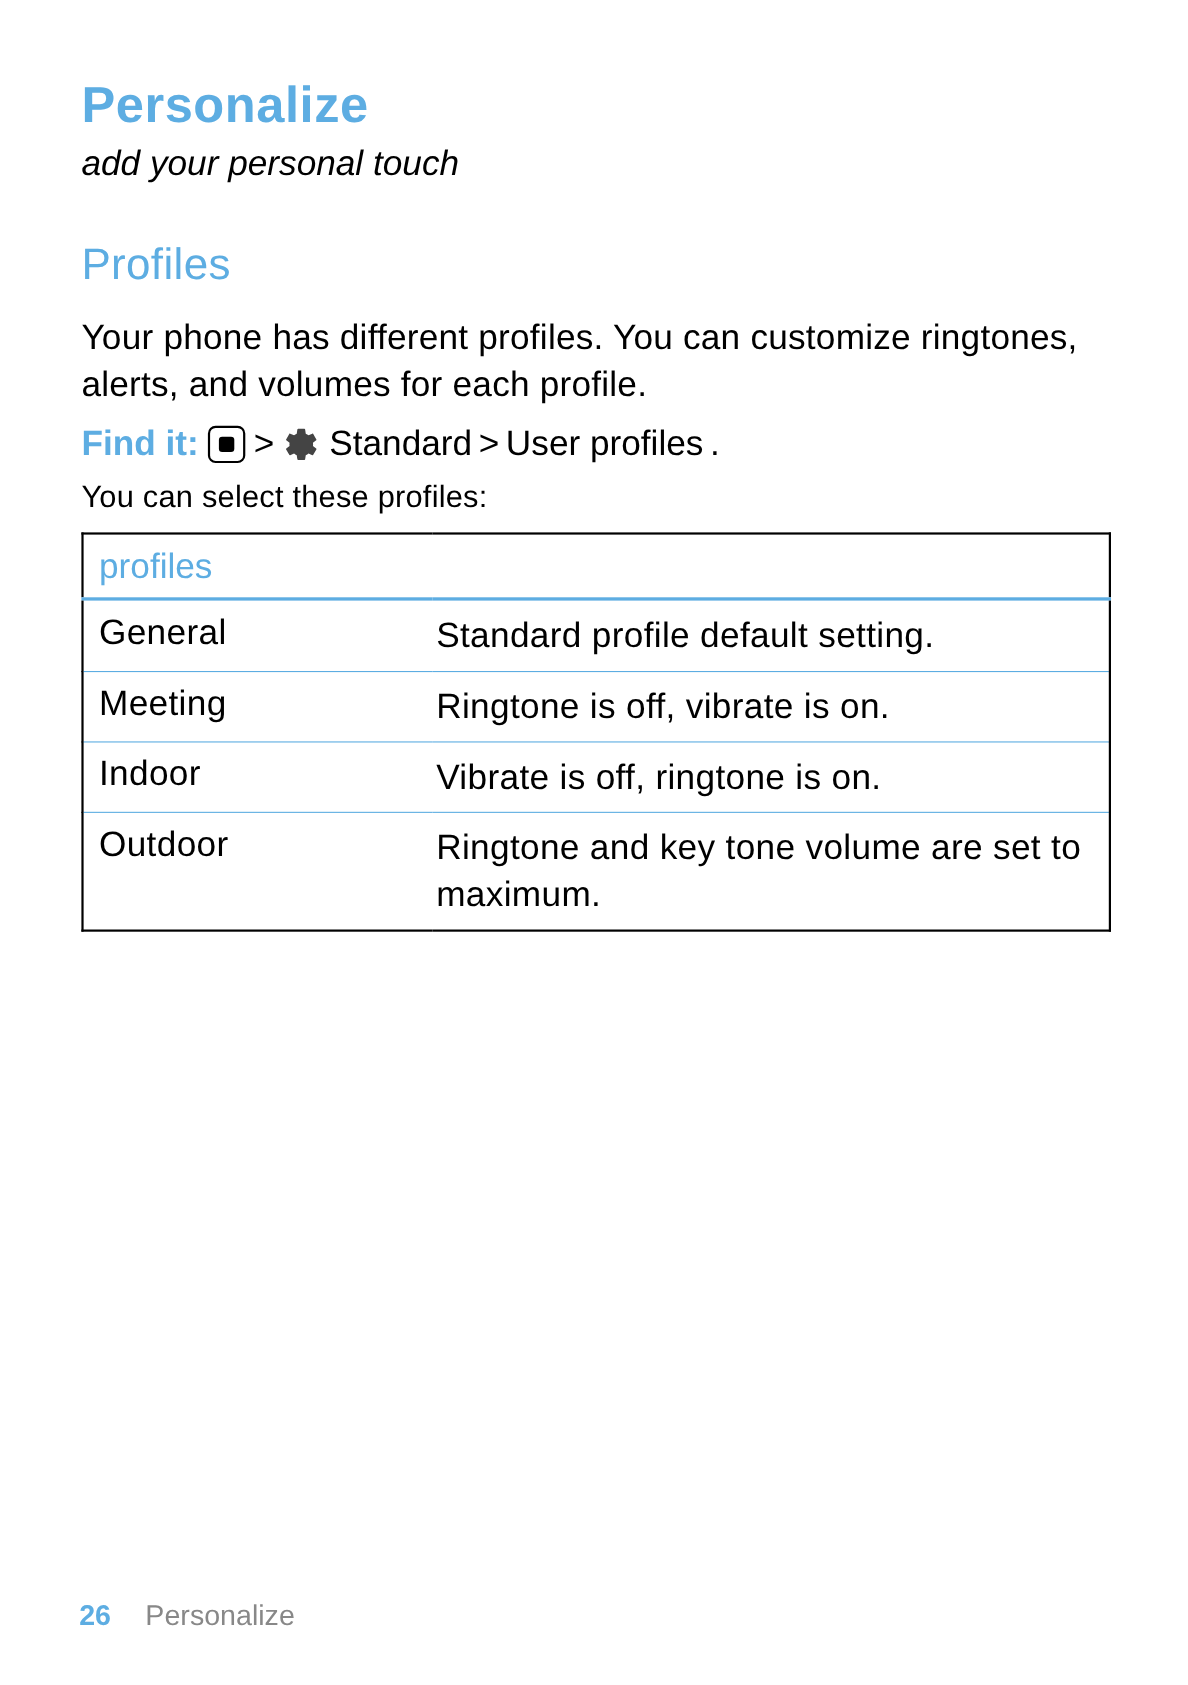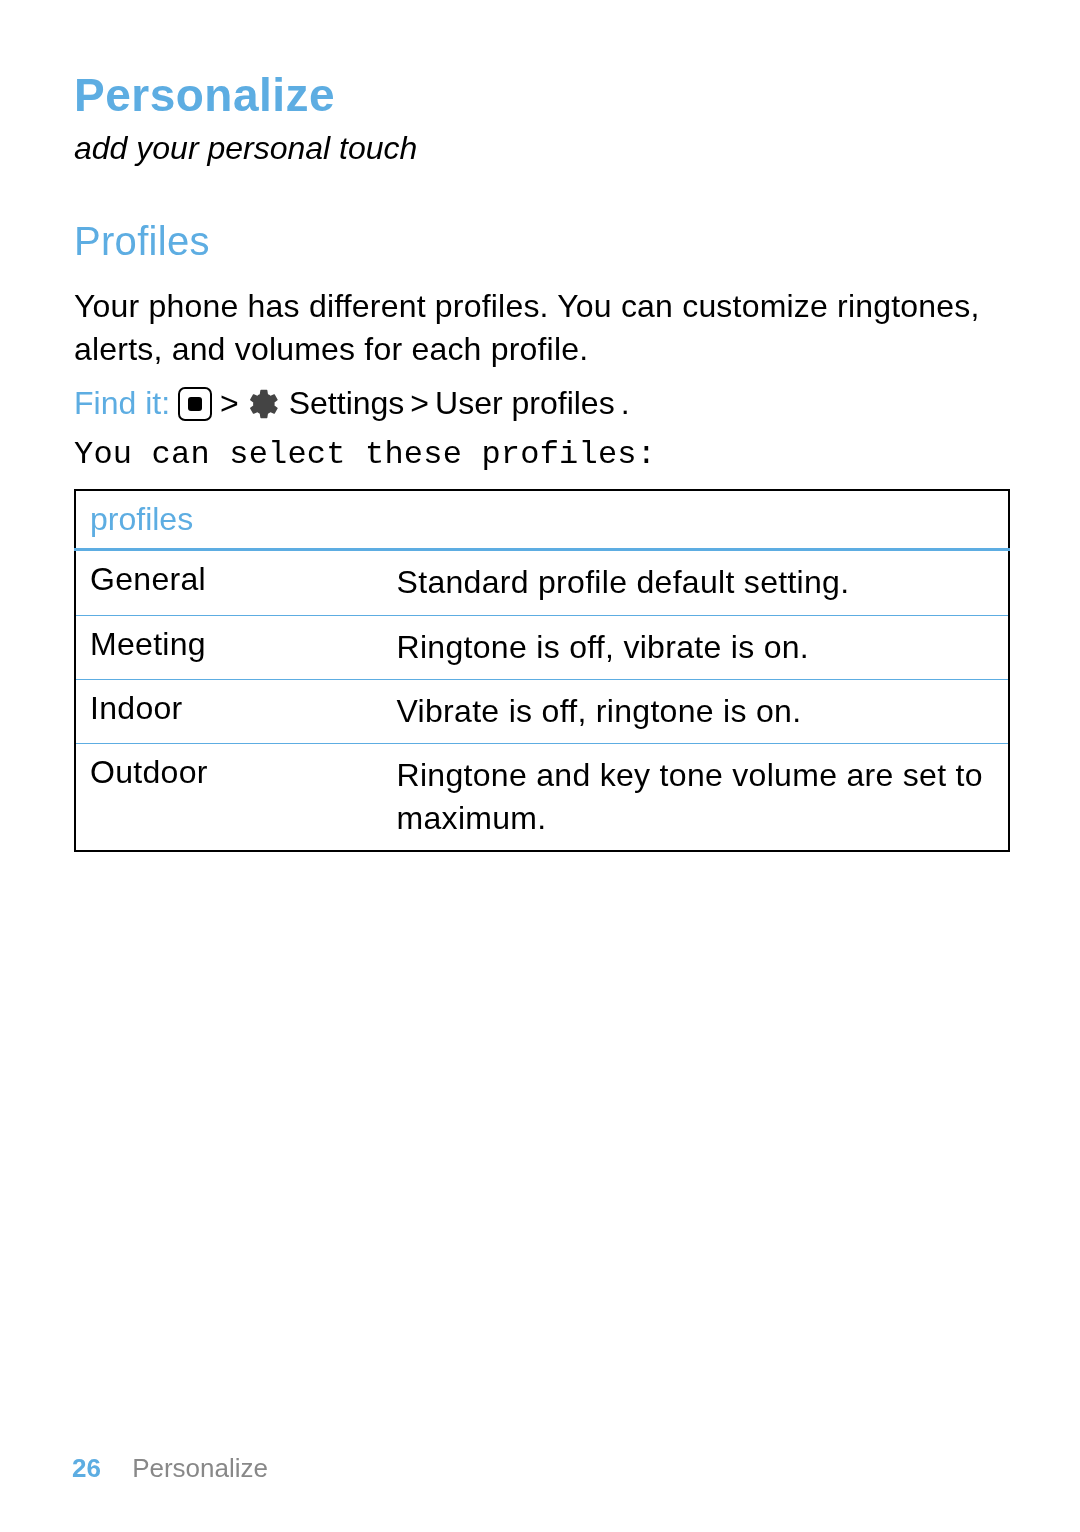--- a/index.html
+++ b/index.html
@@ -48,21 +48,21 @@
     .find-it-line {
       font-size: 32px;
       margin-bottom: 14px;
       display: flex;
       align-items: center;
       flex-wrap: wrap;
       gap: 6px;
     }
     .find-it-label {
       color: #5DADE2;
-      font-weight: normal;
+      font-weight: bold;
     }
     .menu-key-icon {
       display: inline-flex;
       align-items: center;
       justify-content: center;
       width: 34px;
       height: 34px;
       border: 2px solid #000;
       border-radius: 7px;
       position: relative;
@@ -79,24 +79,23 @@
       display: inline-flex;
       align-items: center;
       justify-content: center;
       margin: 0 2px;
     }
     .gear-icon svg {
       width: 34px;
       height: 34px;
     }
     .select-text {
-      font-size: 32px;
+      font-size: 28px;
       margin-bottom: 16px;
       letter-spacing: 0.2px;
-      font-family: Liberation Mono, monospace;
     }
     .profiles-table {
       border: 2px solid #000;
       border-collapse: collapse;
       width: 100%;
     }
     .profiles-table-header {
       color: #5DADE2;
       font-size: 32px;
       padding: 10px 14px;
@@ -151,21 +150,21 @@
   <div class="find-it-line">
     <span class="find-it-label">Find it:</span>
     <span class="menu-key-icon"></span>
     <span>&gt;</span>
     <span class="gear-icon">
       <svg viewBox="0 0 24 24" fill="#444">
         <path d="M12,8 A4,4 0 1,0 12,16 A4,4 0 1,0 12,8 M12,10 A2,2 0 1,1 12,14 A2,2 0 1,1 12,10 Z"></path>
         <path d="M19.4,13 C19.5,12.7 19.5,12.3 19.5,12 C19.5,11.7 19.5,11.3 19.4,11 L21.5,9.4 C21.7,9.3 21.7,9 21.6,8.8 L19.6,5.3 C19.5,5.1 19.2,5 19,5.1 L16.6,6.1 C16,5.7 15.5,5.3 14.8,5.1 L14.4,2.5 C14.4,2.2 14.2,2 13.9,2 L9.9,2 C9.7,2 9.5,2.2 9.4,2.5 L9,5.1 C8.4,5.3 7.8,5.7 7.3,6.1 L4.8,5.1 C4.6,5 4.3,5.1 4.2,5.3 L2.2,8.8 C2.1,9 2.1,9.3 2.3,9.4 L4.4,11 C4.4,11.3 4.3,11.7 4.3,12 C4.3,12.3 4.4,12.7 4.4,13 L2.3,14.6 C2.1,14.7 2.1,15 2.2,15.2 L4.2,18.7 C4.3,18.9 4.6,19 4.8,18.9 L7.3,17.9 C7.8,18.3 8.4,18.7 9,18.9 L9.4,21.5 C9.5,21.8 9.7,22 9.9,22 L13.9,22 C14.2,22 14.4,21.8 14.4,21.5 L14.8,18.9 C15.5,18.7 16,18.3 16.6,17.9 L19,18.9 C19.2,19 19.5,18.9 19.6,18.7 L21.6,15.2 C21.7,15 21.7,14.7 21.5,14.6 L19.4,13 Z"></path>
       </svg>
     </span>
-    <span>Settings</span>
+    <span>Standard</span>
     <span>&gt;</span>
     <span>User profiles</span>
     <span>.</span>
   </div>
 
   <p class="select-text">You can select these profiles:</p>
 
   <table class="profiles-table">
     <thead>
       <tr>

